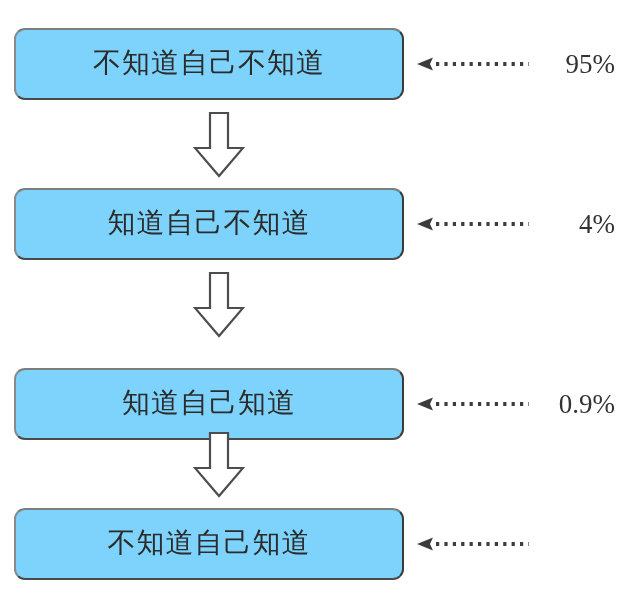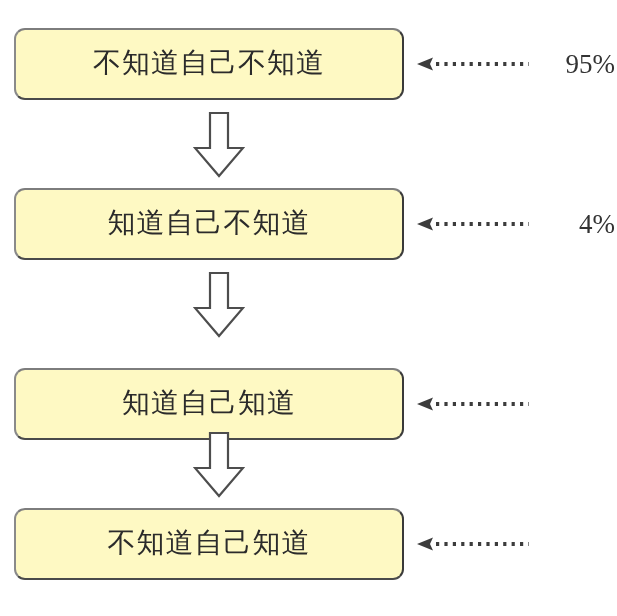--- a/index.html
+++ b/index.html
@@ -41,21 +41,21 @@
     top: 0;
     width: 390px;
     height: 72px;
     box-sizing: border-box;
     border: 2px solid #6f6f6f;
     border-right-color: #3a3a3a;
     border-bottom-color: #4a4a4a;
     border-top-color: #7d7d7d;
     border-left-color: #8a8a8a;
     border-radius: 11px;
-    background: #fef9c3;
+    background: #7dd3fc;
     display: flex;
     align-items: center;
     justify-content: center;
     filter: blur(0.15px);
   }
 
   .stage-label {
     font-family: "DejaVu Serif", "Liberation Serif", serif;
     font-size: 28px;
     line-height: 1;
@@ -147,20 +147,21 @@
   <div class="row row-2">
     <div class="stage-box">
       <span class="stage-label">知道自己知道</span>
     </div>
     <div class="leader">
       <svg width="115" height="20" viewBox="0 0 115 20" xmlns="http://www.w3.org/2000/svg">
         <path d="M0 10 L16 3.5 L13 10 L16 16.5 Z" fill="#3c3c3c"></path>
         <line x1="19" y1="10" x2="112" y2="10" stroke="#3c3c3c" stroke-width="4" stroke-linecap="butt" stroke-dasharray="3.2 5.2"></line>
       </svg>
     </div>
+    <div class="pct">0.9%</div>
   </div>
 
   <div class="flow-arrow flow-arrow-2">
     <svg width="52" height="66" viewBox="0 0 52 66" xmlns="http://www.w3.org/2000/svg">
       <path d="M17 1 L35 1 L35 36 L50 36 L26 64 L2 36 L17 36 Z" fill="#ffffff" stroke="#4d4d4d" stroke-width="2.2" stroke-linejoin="miter"></path>
     </svg>
   </div>
 
   <div class="row row-3">
     <div class="stage-box">

